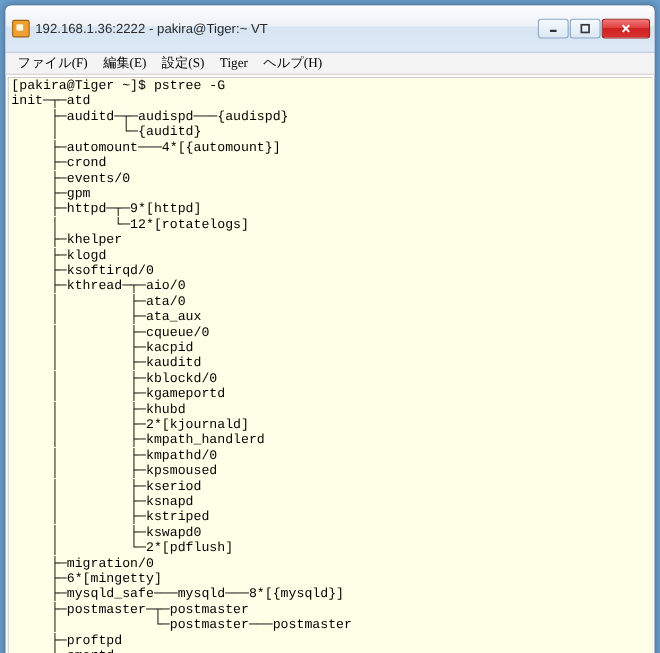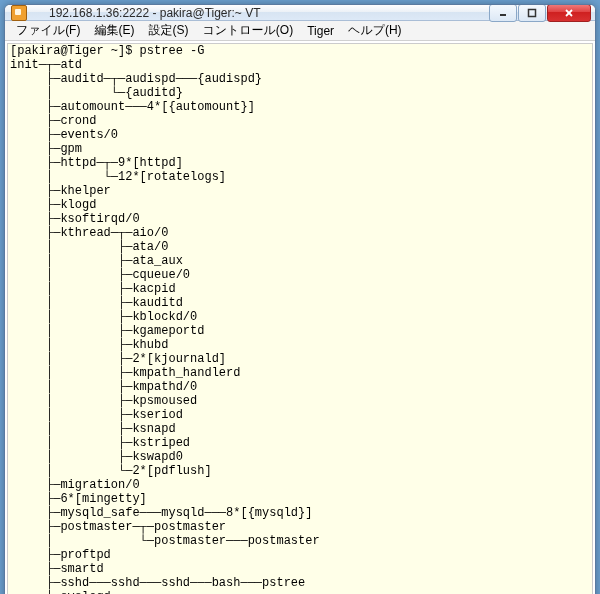--- a/index.html
+++ b/index.html
@@ -14,27 +14,26 @@
 }
 .window {
   width: 592px;
   background: #fff;
   border: 1px solid #5a7aa0;
   border-radius: 6px 6px 0 0;
   overflow: hidden;
   box-shadow: 0 0 8px rgba(0,0,0,0.3);
 }
 .titlebar {
-  height: 16px;
+  height: 43px;
   background: linear-gradient(to bottom, #fdfdfe 0%, #ecf1f7 45%, #d7e4f2 46%, #dde9f7 100%);
   border-bottom: 1px solid #a9bdd6;
   display: flex;
   align-items: center;
   padding: 0 4px 0 6px;
-  gap: 17px;
 }
 .title-icon {
   width: 16px; height: 16px;
   background: #f0a030;
   border: 1px solid #a06010;
   border-radius: 2px;
   margin-right: 5px;
   position: relative;
 }
 .title-icon::after {
@@ -69,21 +68,21 @@
   color: #fff;
 }
 .winbtn svg { display:block; }
 .menubar {
   height: 20px;
   background: #f4f4f4;
   border-bottom: 1px solid #d0d0d0;
   display: flex;
   align-items: center;
   padding: 0 4px;
-  font-family: Liberation Sans, sans-serif;
+  font-family: Liberation Serif, serif;
   font-size: 12px;
 }
 .menuitem {
   padding: 1px 7px;
   cursor: default;
 }
 .terminal {
   background: #ffffe8;
   border: 1px solid #ccc;
   margin: 2px;
@@ -127,21 +126,20 @@
             <line x1="9" y1="3" x2="3" y2="9" stroke="#fff" stroke-width="1.8"></line>
           </svg>
       </div>
     </div>
   </div>
 
   <div class="menubar">
     <div class="menuitem">ファイル(F)</div>
     <div class="menuitem">編集(E)</div>
     <div class="menuitem">設定(S)</div>
-    <div class="menuitem">コントロール(O)</div>
     <div class="menuitem">Tiger</div>
     <div class="menuitem">ヘルプ(H)</div>
   </div>
 
   <div class="terminal">
     <pre>[pakira@Tiger ~]$ pstree -G
 init─┬─atd
      ├─auditd─┬─audispd───{audispd}
      │        └─{auditd}
      ├─automount───4*[{automount}]

